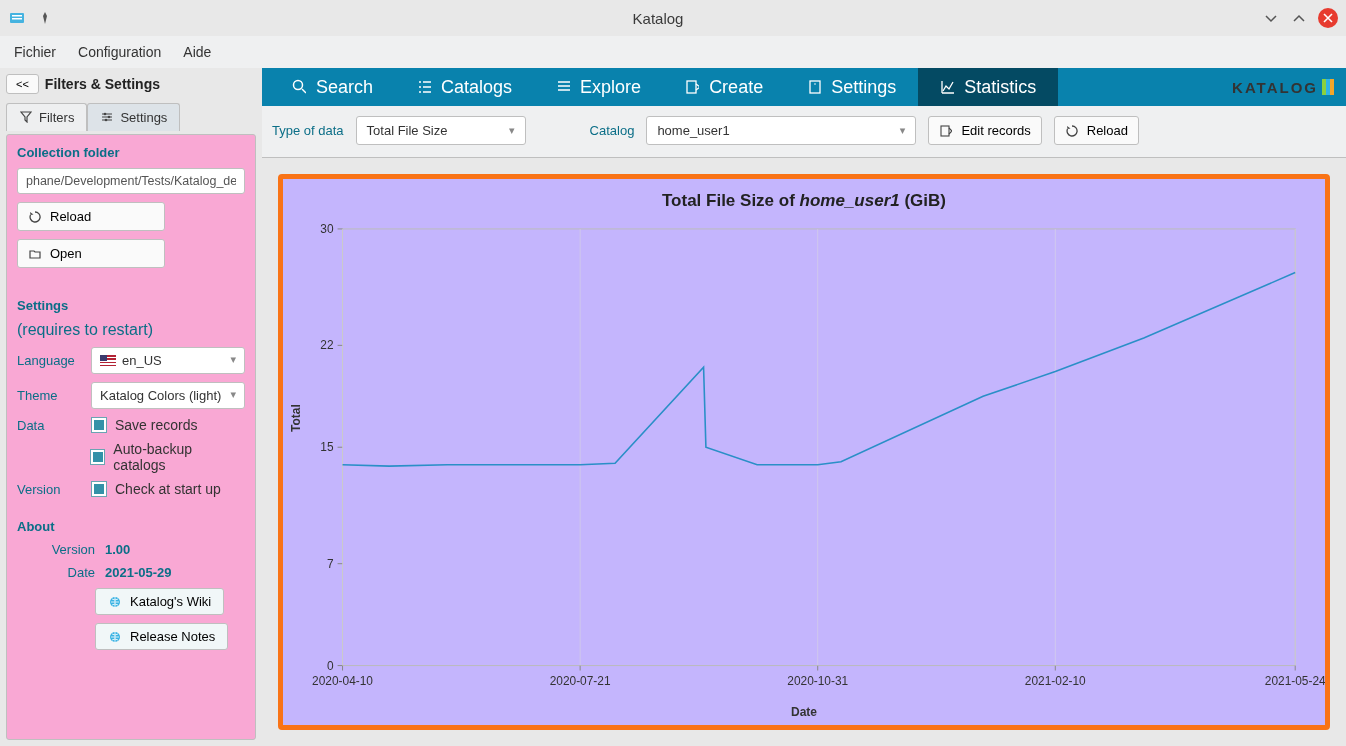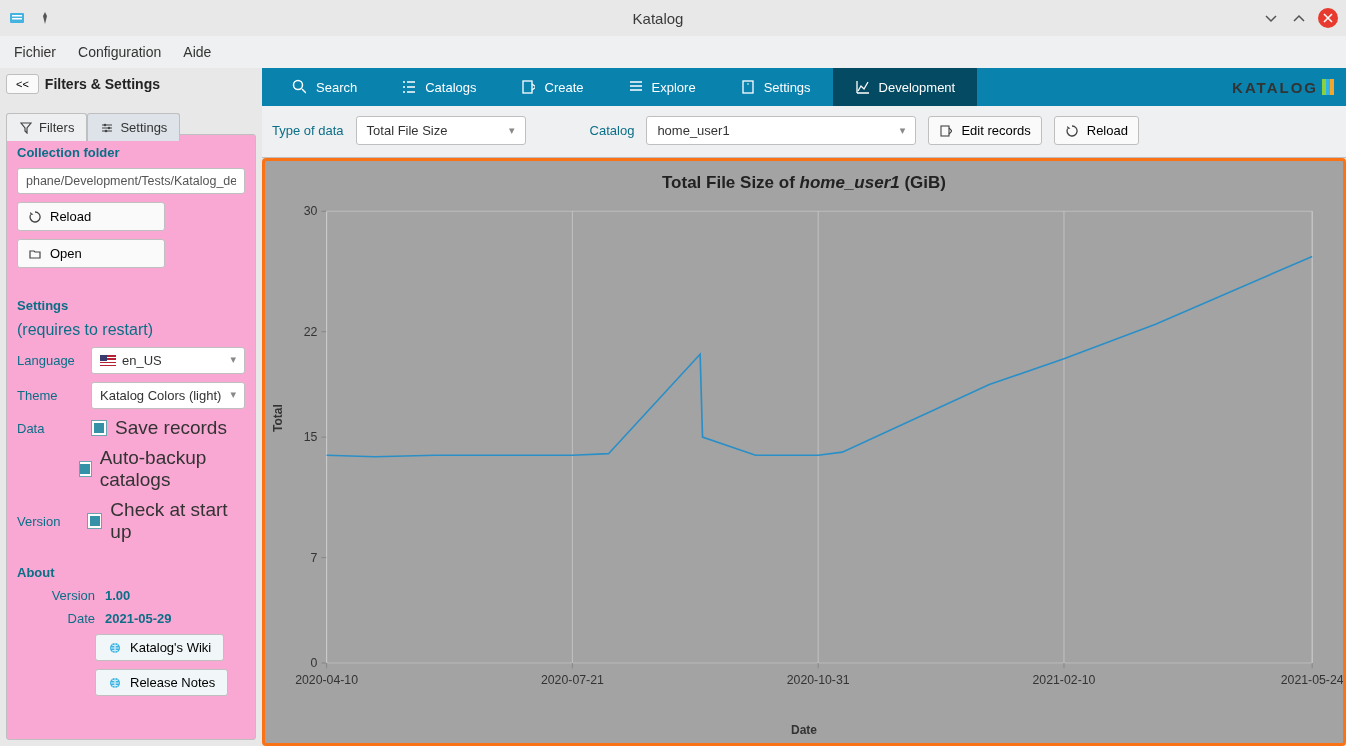--- a/index.html
+++ b/index.html
@@ -19,53 +19,53 @@
 
 .wrap { display: flex; height: calc(100% - 68px); }
 
 
 .sidebar { width: 262px; padding: 6px 6px 6px 6px; display: flex; flex-direction: column; gap: 4px; }
 .topleft-row { display: flex; align-items: center; gap: 6px; margin-bottom: 4px; }
 .collapse-btn { border: 1px solid #bfbfbf; background: #fafafa; border-radius: 3px; padding: 3px 9px; font-size: 11px; }
 .sidebar-title { font-weight: 600; font-size: 14px; color: #222; }
 
 .sidebar-tabs { display: flex; border-bottom: none; margin-bottom: 0; }
-.sidebar-tab { display: flex; align-items: center; gap: 6px; padding: 6px 12px; background: #eeeff0; border: 1px solid #bfbfbf; font-size: 13px; border-bottom: none; border-radius: 3px 3px 0 0; position: relative; top: 11px; }
+.sidebar-tab { display: flex; gap: 6px; padding: 6px 12px; background: #eeeff0; border: 1px solid #bfbfbf; font-size: 13px; border-bottom: none; border-radius: 3px 3px 0 0; position: relative; top: 1px; }
 .sidebar-tab.active { background: #dde3e8; }
 
 .sidebar-panel { border: 1px solid #bfbfbf; border-radius: 3px; padding: 10px 10px 12px 10px; background: #f9a8d4; flex: 1; display: flex; flex-direction: column; gap: 8px; }
 .section-head { color: #0b6e87; font-weight: 600; font-size: 13px; }
 .textfield { border: 1px solid #bfbfbf; background: #fff; border-radius: 3px; padding: 5px 8px; font-size: 12.5px; color: #555; width: 100%; }
 .btn { border: 1px solid #bfbfbf; background: #fafafa; border-radius: 3px; padding: 6px 10px; font-size: 13px; display: flex; align-items: center; gap: 8px; width: 148px; }
 .row { display: flex; align-items: center; gap: 10px; }
 .label-blue { color: #0b6e87; font-size: 13px; }
 .subnote { color: #0b6e87; font-size: 16px; }
 .select { border: 1px solid #bfbfbf; background: #fff; border-radius: 3px; padding: 5px 8px; display: flex; align-items: flex-start; justify-content: space-between; font-size: 13px; flex: 1; min-width: 0; }
 .chev { color: #888; font-size: 11px; }
-.chk { display: flex; align-items: center; gap: 8px; font-size: 19px; }
+.chk { display: flex; align-items: center; gap: 8px; font-size: 14px; }
 .chkbox { width: 16px; height: 16px; border: 1px solid #6aa4b3; background: #fff; display: flex; align-items: center; justify-content: center; }
 .chkbox.checked::after { content: ""; width: 10px; height: 10px; background: #3491a8; }
 .pill-btn { border: 1px solid #bfbfbf; background: #f1f7f8; border-radius: 3px; padding: 5px 12px; font-size: 13px; display: flex; align-items: center; gap: 8px; }
 
 
 .main { flex: 1; display: flex; flex-direction: column; }
 .maintabs { height: 38px; background: #0982ad; display: flex; align-items: stretch; padding: 0 12px 0 8px; }
-.mtab { display: flex; align-items: center; gap: 10px; padding: 0 22px; color: #fff; font-size: 13px; }
+.mtab { display: flex; align-items: center; gap: 10px; padding: 0 22px; color: #fff; font-size: 18px; }
 .mtab.active { background: #044a63; }
 .brand { margin-left: auto; display: flex; align-items: center; gap: 4px; font-weight: 700; letter-spacing: 2px; font-size: 15px; }
 .brand-bars { display: flex; height: 16px; gap: 0; }
 .brand-bar { width: 4px; }
 
 .controls-row { display: flex; align-items: center; gap: 12px; padding: 10px 16px 12px 10px; border-bottom: 1px solid #bfbfbf; background: #eff0f1; }
 .ctl-label { color: #0b6e87; font-size: 13px; }
 .ctl-select { border: 1px solid #bfbfbf; background: #fff; border-radius: 3px; padding: 6px 10px; display: flex; align-items: center; justify-content: space-between; min-width: 170px; font-size: 13px; }
 .ctl-select.wide { width: 270px; }
 .ctl-btn { border: 1px solid #bfbfbf; background: #fafafa; border-radius: 3px; padding: 6px 10px; display: flex; align-items: center; gap: 8px; font-size: 13px; }
 
-.chart-area { flex: 1; margin: 0; background: #a3a3a3; border: 3px solid #f97316; border-radius: 4px; position: relative; }
+.chart-area { flex: 1; margin: 16px; background: #c4b5fd; border: 5px solid #f97316; border-radius: 4px; position: relative; }
 .chart-title { text-align: center; font-size: 17px; color: #222; padding-top: 12px; }
 .chart-title .bold { font-weight: 700; }
 .chart-title .ital { font-style: italic; font-weight: 700; }
 .chart-svg { position: absolute; left: 0; right: 0; bottom: 0; top: 40px; }
 .y-label { position: absolute; left: 6px; top: 50%; transform: rotate(-90deg) translateX(20px); transform-origin: left top; font-size: 12px; font-weight: 600; color: #333; }
 .x-label { position: absolute; bottom: 6px; left: 50%; transform: translateX(-50%); font-size: 12px; font-weight: 600; color: #333; }
 
 .icon { display: inline-flex; width: 14px; height: 14px; align-items: center; justify-content: center; }
 svg { display: block; }
 </style>
@@ -260,51 +260,51 @@
         <span class="icon">
             <svg width="16" height="16">
               <path d="M2 3 H4 M6 3 H14 M2 8 H4 M6 8 H14 M2 13 H4 M6 13 H14" stroke="#fff" stroke-width="1.5"></path>
             </svg>
           </span>
         <span>Catalogs</span>
       </div>
       <div class="mtab">
         <span class="icon">
             <svg width="16" height="16">
+              <path d="M2 3 H14 M2 7 H14 M2 11 H14" stroke="#fff" stroke-width="1.5"></path>
+            </svg>
+          </span>
+        <span>Explore</span>
+      </div>
+      <div class="mtab">
+        <span class="icon">
+            <svg width="16" height="16">
               <rect x="2" y="2" width="9" height="12" stroke="#fff" stroke-width="1.3" fill="none"></rect>
               <path d="M11 5 L15 8 L11 11" stroke="#fff" stroke-width="1.3" fill="none"></path>
             </svg>
           </span>
         <span>Create</span>
       </div>
       <div class="mtab">
         <span class="icon">
             <svg width="16" height="16">
-              <path d="M2 3 H14 M2 7 H14 M2 11 H14" stroke="#fff" stroke-width="1.5"></path>
-            </svg>
-          </span>
-        <span>Explore</span>
-      </div>
-      <div class="mtab">
-        <span class="icon">
-            <svg width="16" height="16">
               <rect x="3" y="2" width="10" height="12" stroke="#fff" stroke-width="1.3" fill="none"></rect>
               <circle cx="8" cy="5" r="0.8" fill="#fff"></circle>
             </svg>
           </span>
         <span>Settings</span>
       </div>
       <div class="mtab active">
         <span class="icon">
             <svg width="16" height="16">
               <path d="M2 14 H14 M2 2 V14" stroke="#fff" stroke-width="1.3"></path>
               <path d="M3 12 L6 7 L9 10 L13 3" stroke="#fff" stroke-width="1.3" fill="none"></path>
             </svg>
           </span>
-        <span>Development</span>
+        <span>Statistics</span>
       </div>
       <div class="brand">
         <span>KATALOG</span>
         <span class="brand-bars">
           <span class="brand-bar" style="background:#8bd13f"></span>
           <span class="brand-bar" style="background:#2fb4e9"></span>
           <span class="brand-bar" style="background:#f3a62a"></span>
         </span>
       </div>
     </div>

